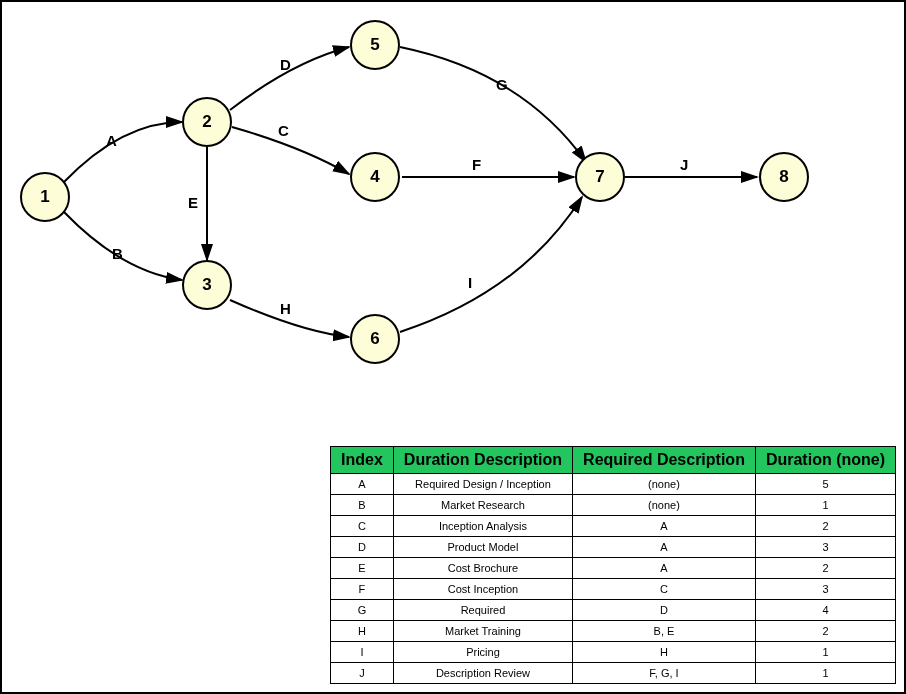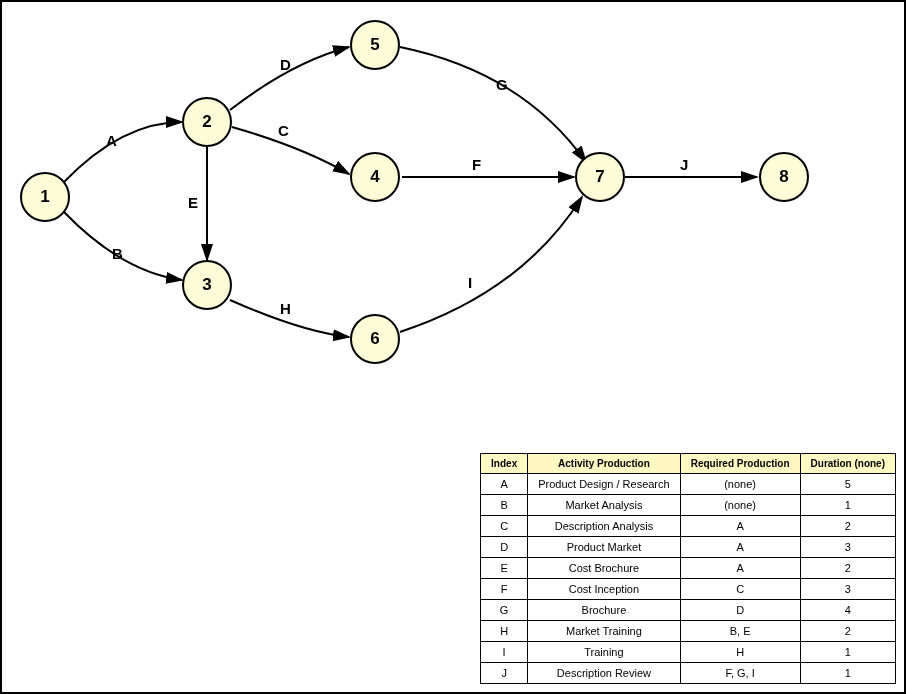--- a/index.html
+++ b/index.html
@@ -48,23 +48,23 @@
     border-collapse: collapse;
     font-size: 11px;
     border: 1px solid #000;
   }
   .activity-table th, .activity-table td {
     border: 1px solid #000;
     padding: 4px 10px;
     text-align: center;
   }
   .activity-table th {
-    background: #fef9c3;
+    background: #22c55e;
     font-weight: bold;
-    font-size: 10px;
+    font-size: 16px;
   }
   .activity-table td {
     background: #fff;
   }
 </style>
 </head>
 <body>
 
 <div class="canvas">
 
@@ -113,77 +113,77 @@
   <div class="edge-label" style="left:470px; top:154px;">F</div>
   <div class="edge-label" style="left:494px; top:74px;">G</div>
   <div class="edge-label" style="left:278px; top:298px;">H</div>
   <div class="edge-label" style="left:466px; top:272px;">I</div>
   <div class="edge-label" style="left:678px; top:154px;">J</div>
 
   <table class="activity-table">
     <thead>
       <tr>
         <th>Index</th>
-        <th>Activity Production</th>
-        <th>Required Production</th>
+        <th>Duration Description</th>
+        <th>Required Description</th>
         <th>Duration (none)</th>
       </tr>
     </thead>
     <tbody>
       <tr>
           <td>A</td>
-          <td>Product Design / Research</td>
+          <td>Required Design / Inception</td>
           <td>(none)</td>
           <td>5</td>
         </tr>
       <tr>
           <td>B</td>
-          <td>Market Analysis</td>
+          <td>Market Research</td>
           <td>(none)</td>
           <td>1</td>
         </tr>
       <tr>
           <td>C</td>
-          <td>Description Analysis</td>
+          <td>Inception Analysis</td>
           <td>A</td>
           <td>2</td>
         </tr>
       <tr>
           <td>D</td>
-          <td>Product Market</td>
+          <td>Product Model</td>
           <td>A</td>
           <td>3</td>
         </tr>
       <tr>
           <td>E</td>
           <td>Cost Brochure</td>
           <td>A</td>
           <td>2</td>
         </tr>
       <tr>
           <td>F</td>
           <td>Cost Inception</td>
           <td>C</td>
           <td>3</td>
         </tr>
       <tr>
           <td>G</td>
-          <td>Brochure</td>
+          <td>Required</td>
           <td>D</td>
           <td>4</td>
         </tr>
       <tr>
           <td>H</td>
           <td>Market Training</td>
           <td>B, E</td>
           <td>2</td>
         </tr>
       <tr>
           <td>I</td>
-          <td>Training</td>
+          <td>Pricing</td>
           <td>H</td>
           <td>1</td>
         </tr>
       <tr>
           <td>J</td>
           <td>Description Review</td>
           <td>F, G, I</td>
           <td>1</td>
         </tr>
     </tbody>

